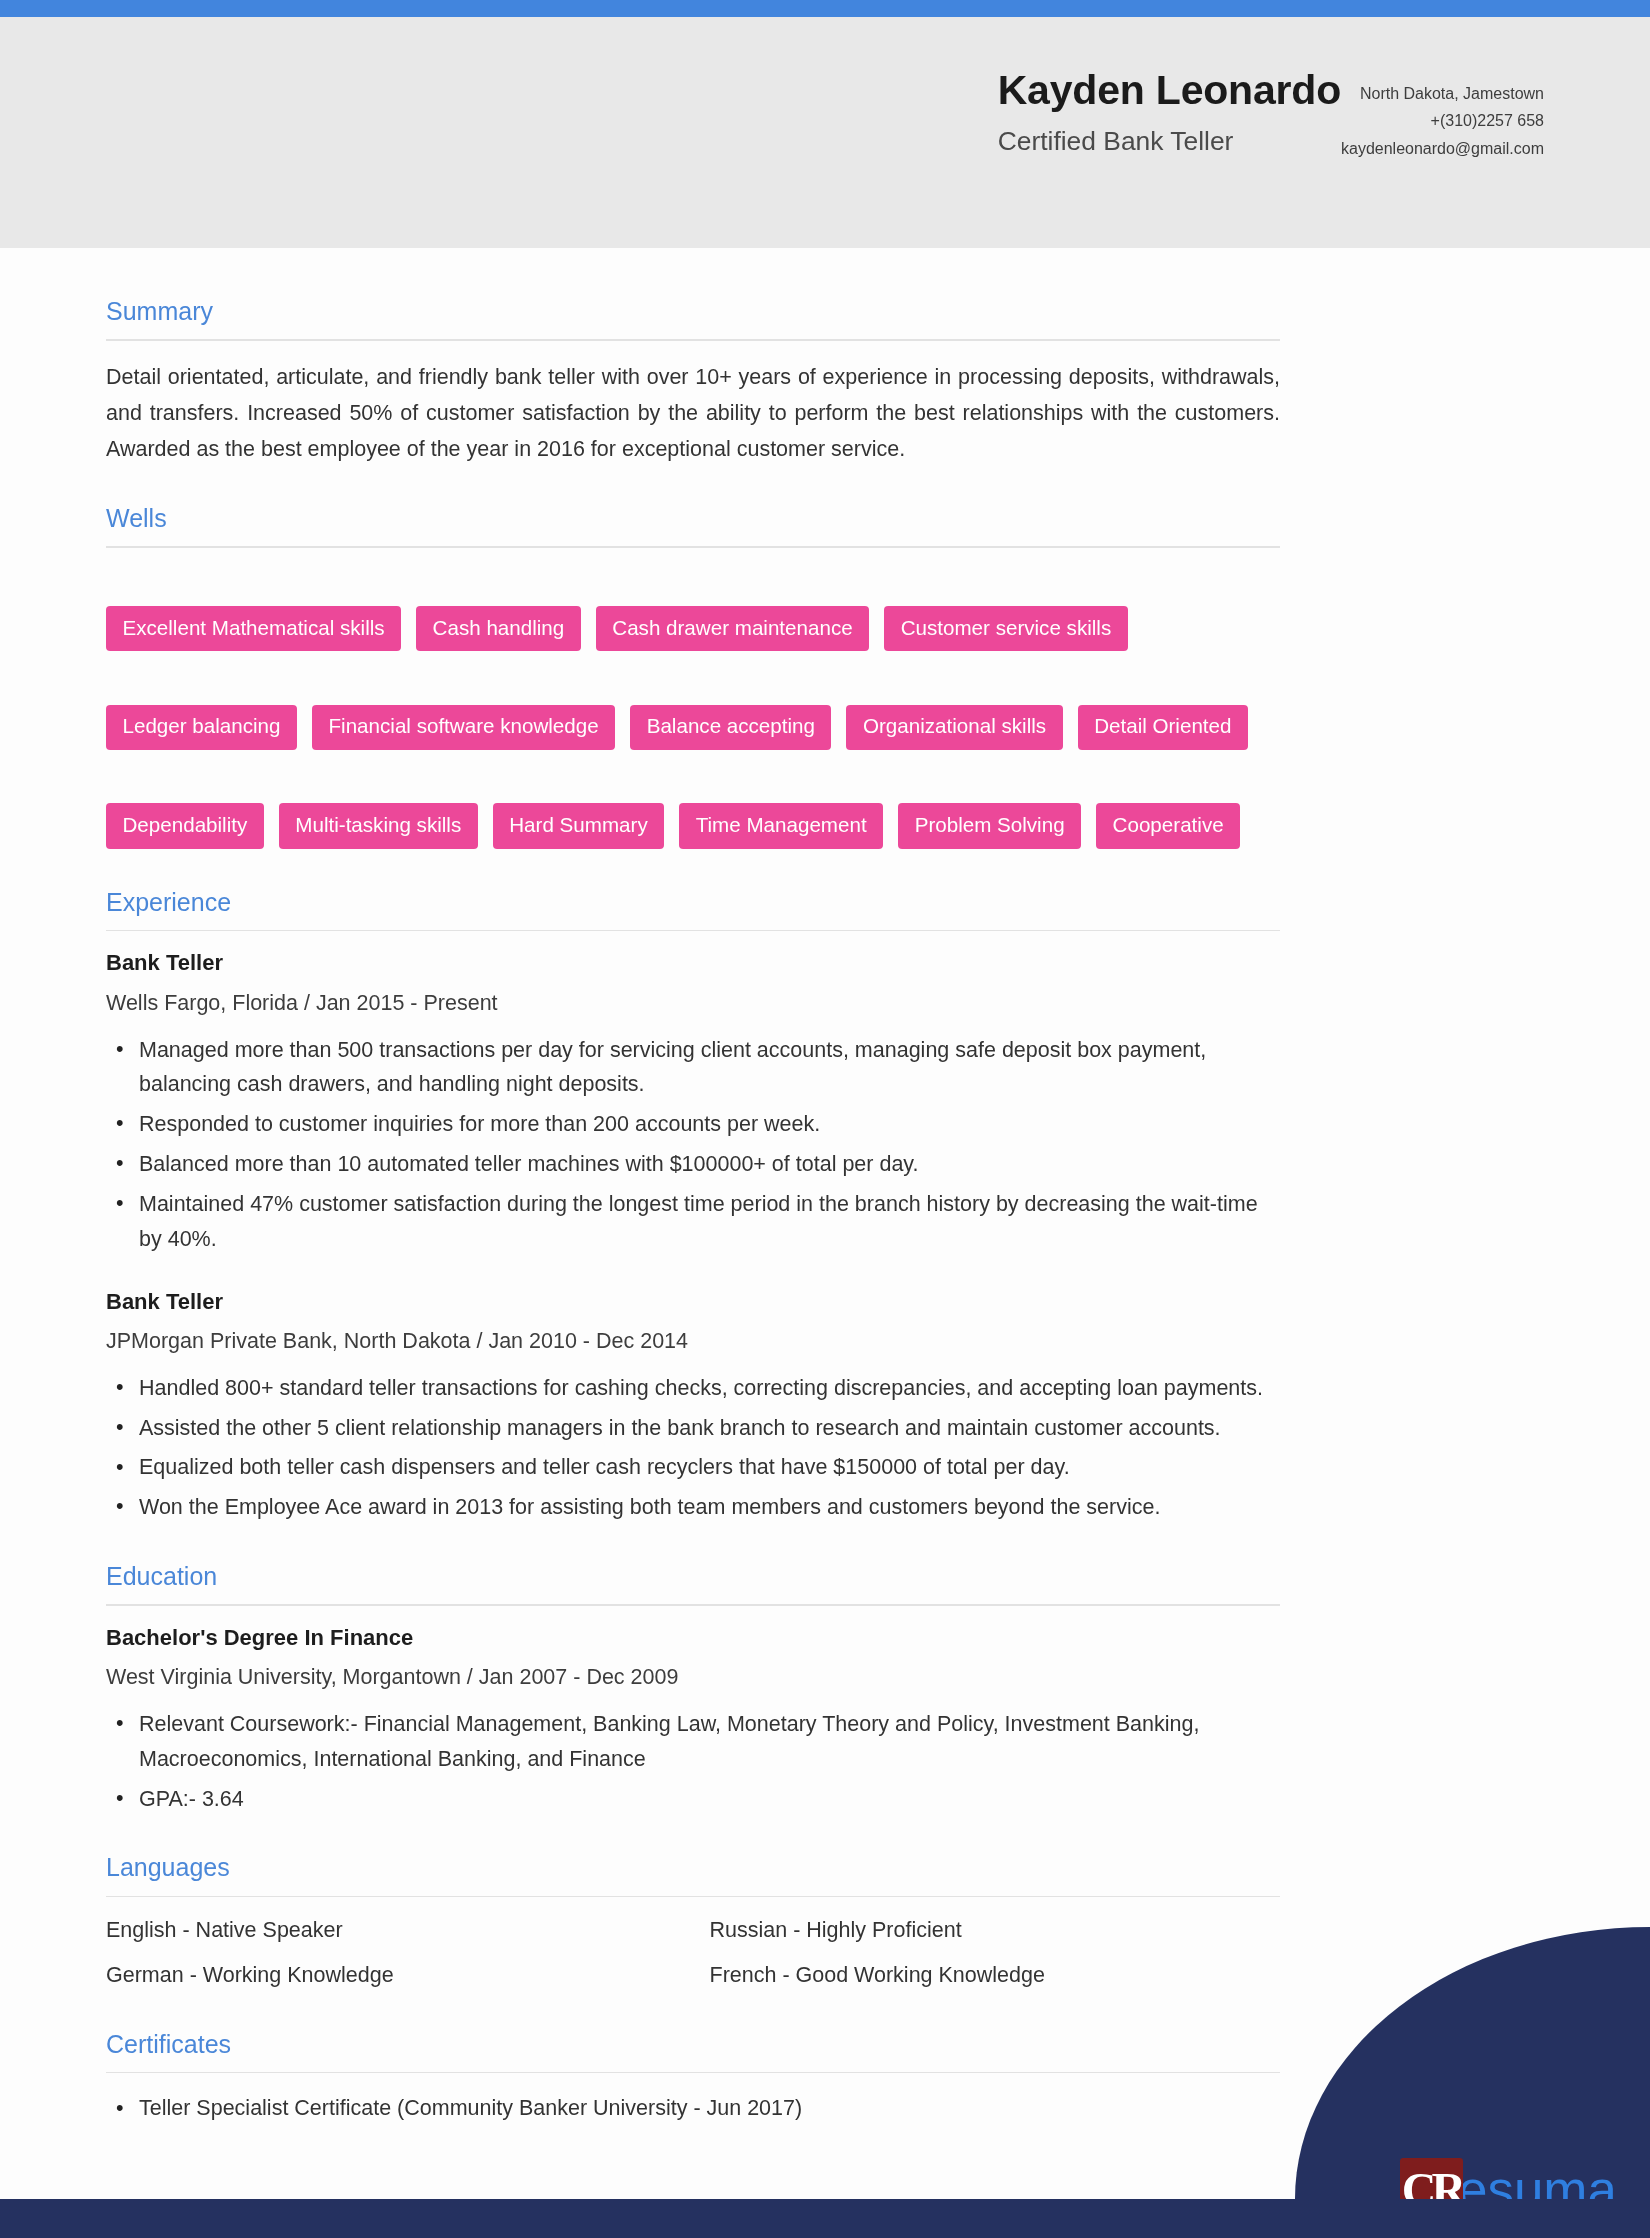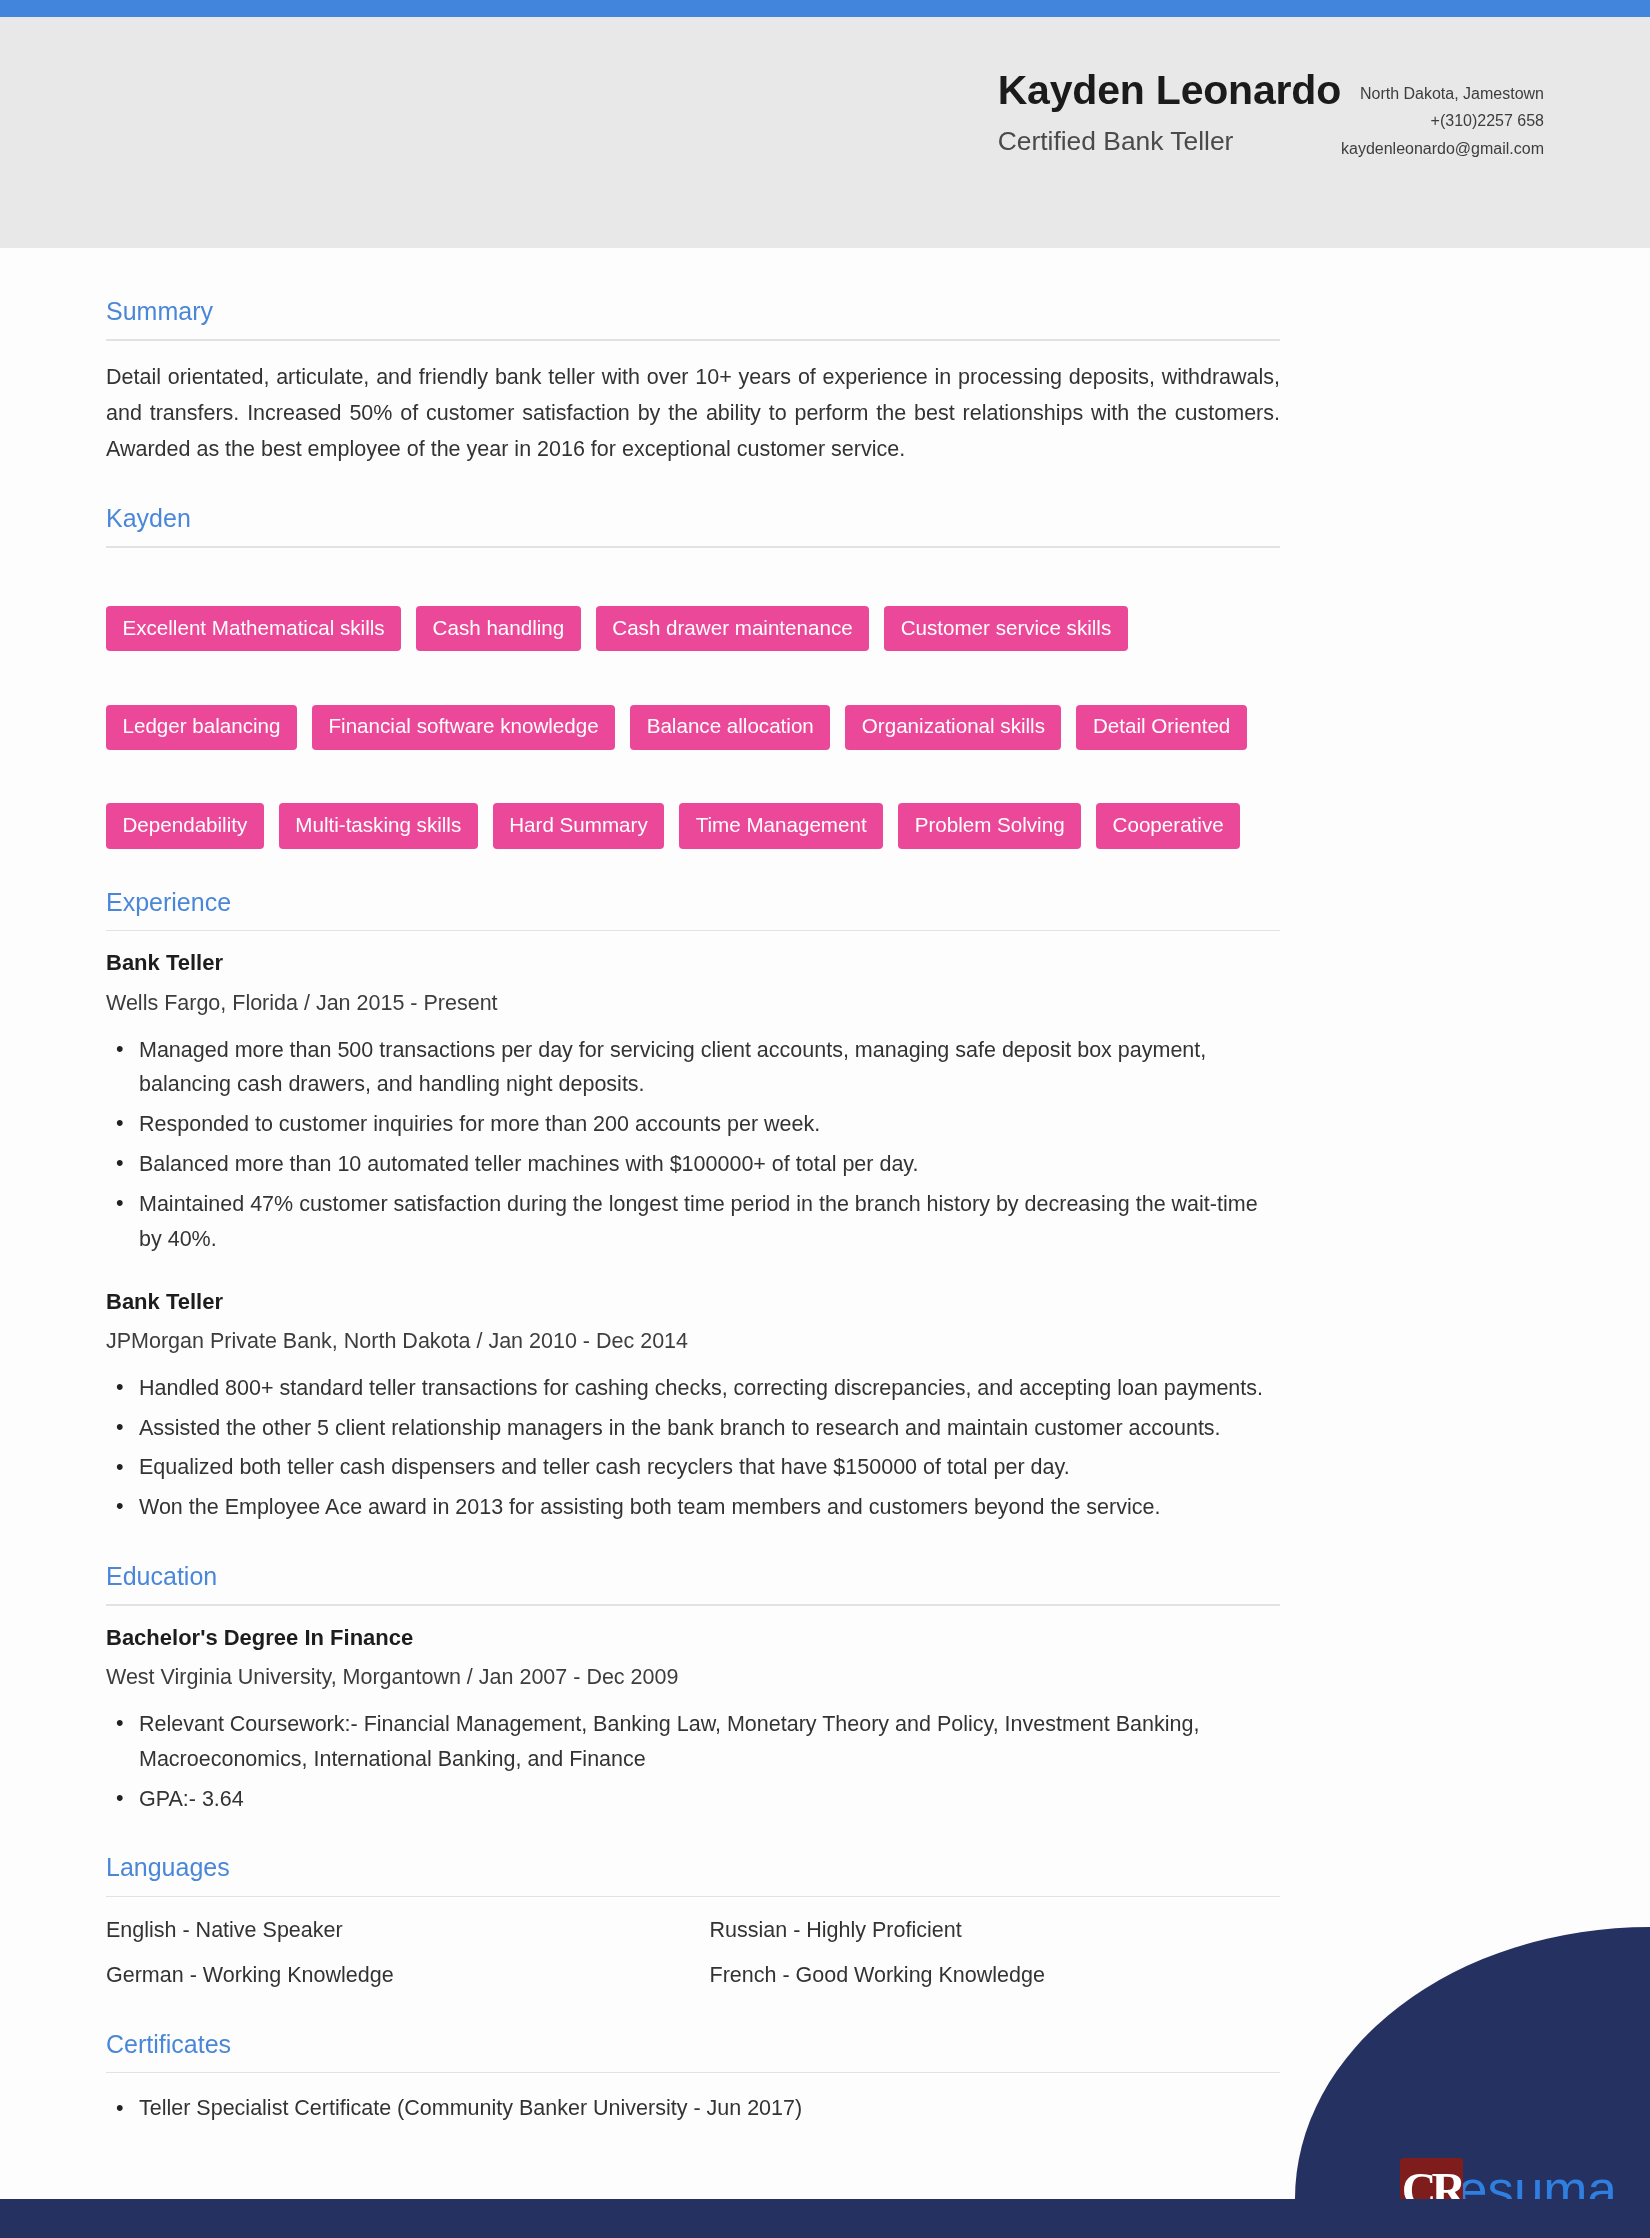--- a/index.html
+++ b/index.html
@@ -263,30 +263,30 @@
 
   <div class="content">
 
     <div class="section" style="padding-top:48px;">
       <div class="section-title">Summary</div>
       <div class="section-rule"></div>
       <p class="summary-text">Detail orientated, articulate, and friendly bank teller with over 10+ years of experience in processing deposits, withdrawals, and transfers. Increased 50% of customer satisfaction by the ability to perform the best relationships with the customers. Awarded as the best employee of the year in 2016 for exceptional customer service.</p>
     </div>
 
     <div class="section" style="margin-top:36px;">
-      <div class="section-title">Kayden</div>
+      <div class="section-title">Wells</div>
       <div class="section-rule"></div>
       <div class="skills-wrap">
         <span class="skill-tag">Excellent Mathematical skills</span>
         <span class="skill-tag">Cash handling</span>
         <span class="skill-tag">Cash drawer maintenance</span>
         <span class="skill-tag">Customer service skills</span>
         <span class="skill-tag">Ledger balancing</span>
         <span class="skill-tag">Financial software knowledge</span>
-        <span class="skill-tag">Balance allocation</span>
+        <span class="skill-tag">Balance accepting</span>
         <span class="skill-tag">Organizational skills</span>
         <span class="skill-tag">Detail Oriented</span>
         <span class="skill-tag">Dependability</span>
         <span class="skill-tag">Multi-tasking skills</span>
         <span class="skill-tag">Hard Summary</span>
         <span class="skill-tag">Time Management</span>
         <span class="skill-tag">Problem Solving</span>
         <span class="skill-tag">Cooperative</span>
       </div>
     </div>

